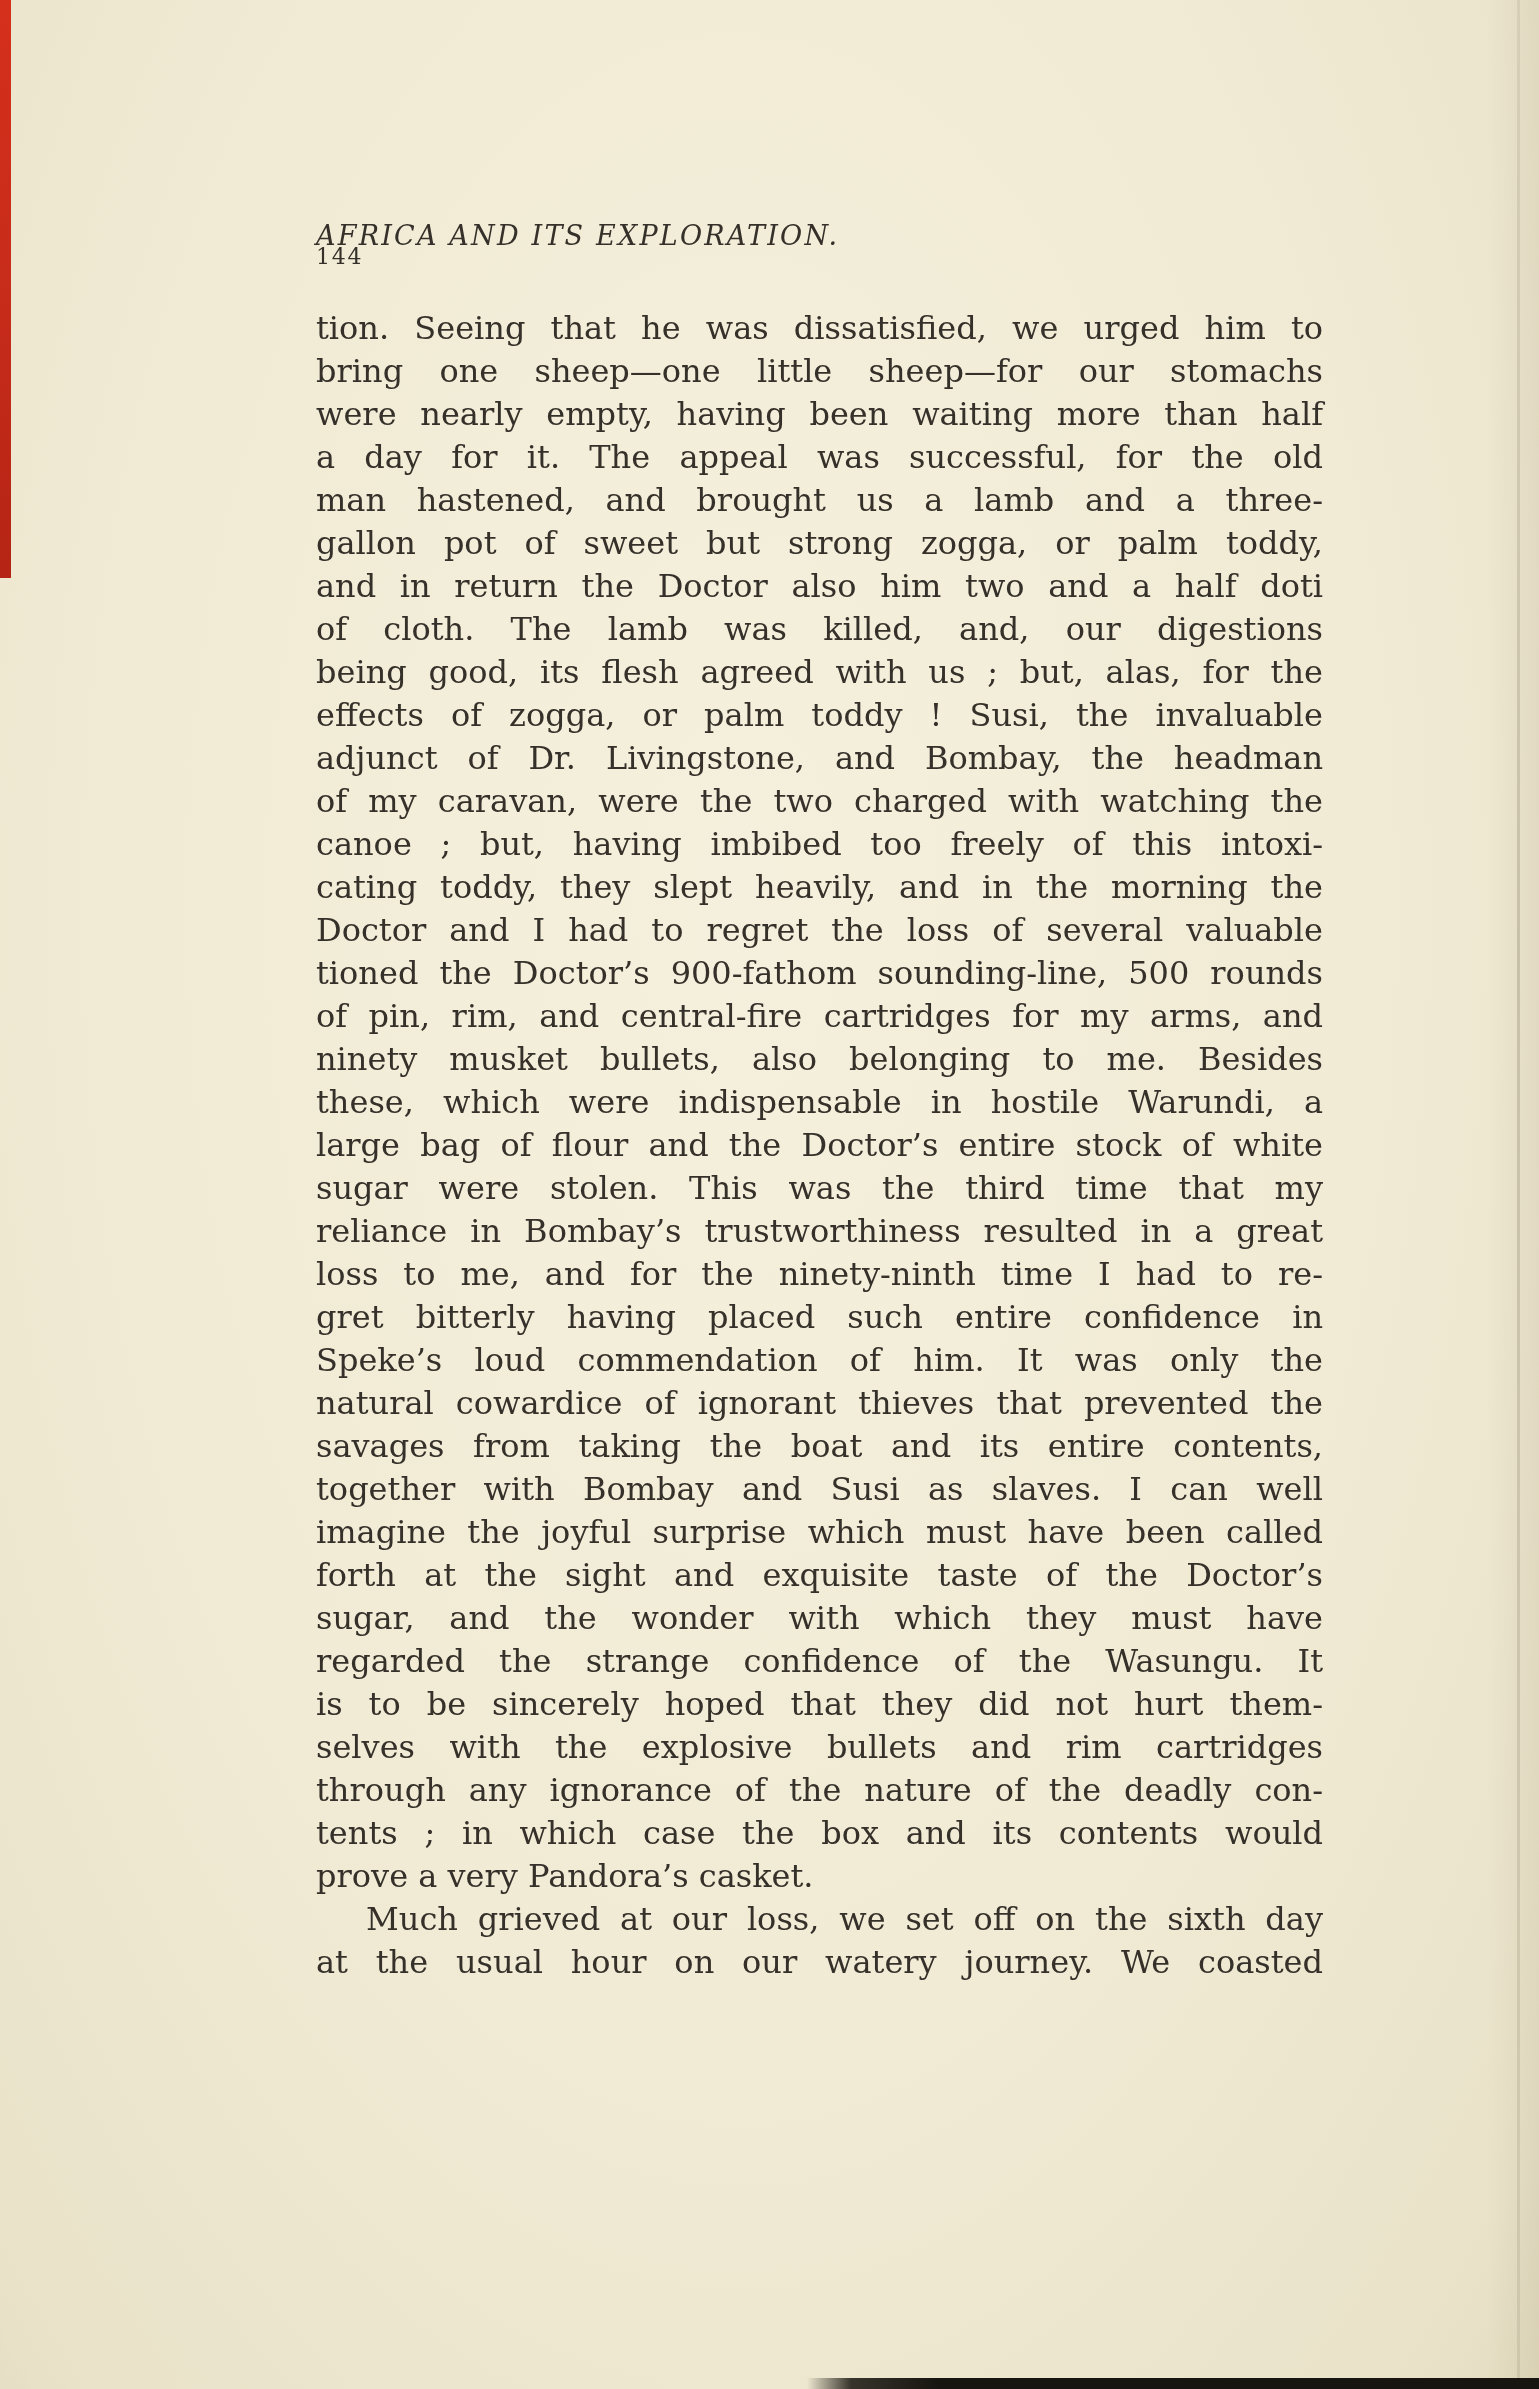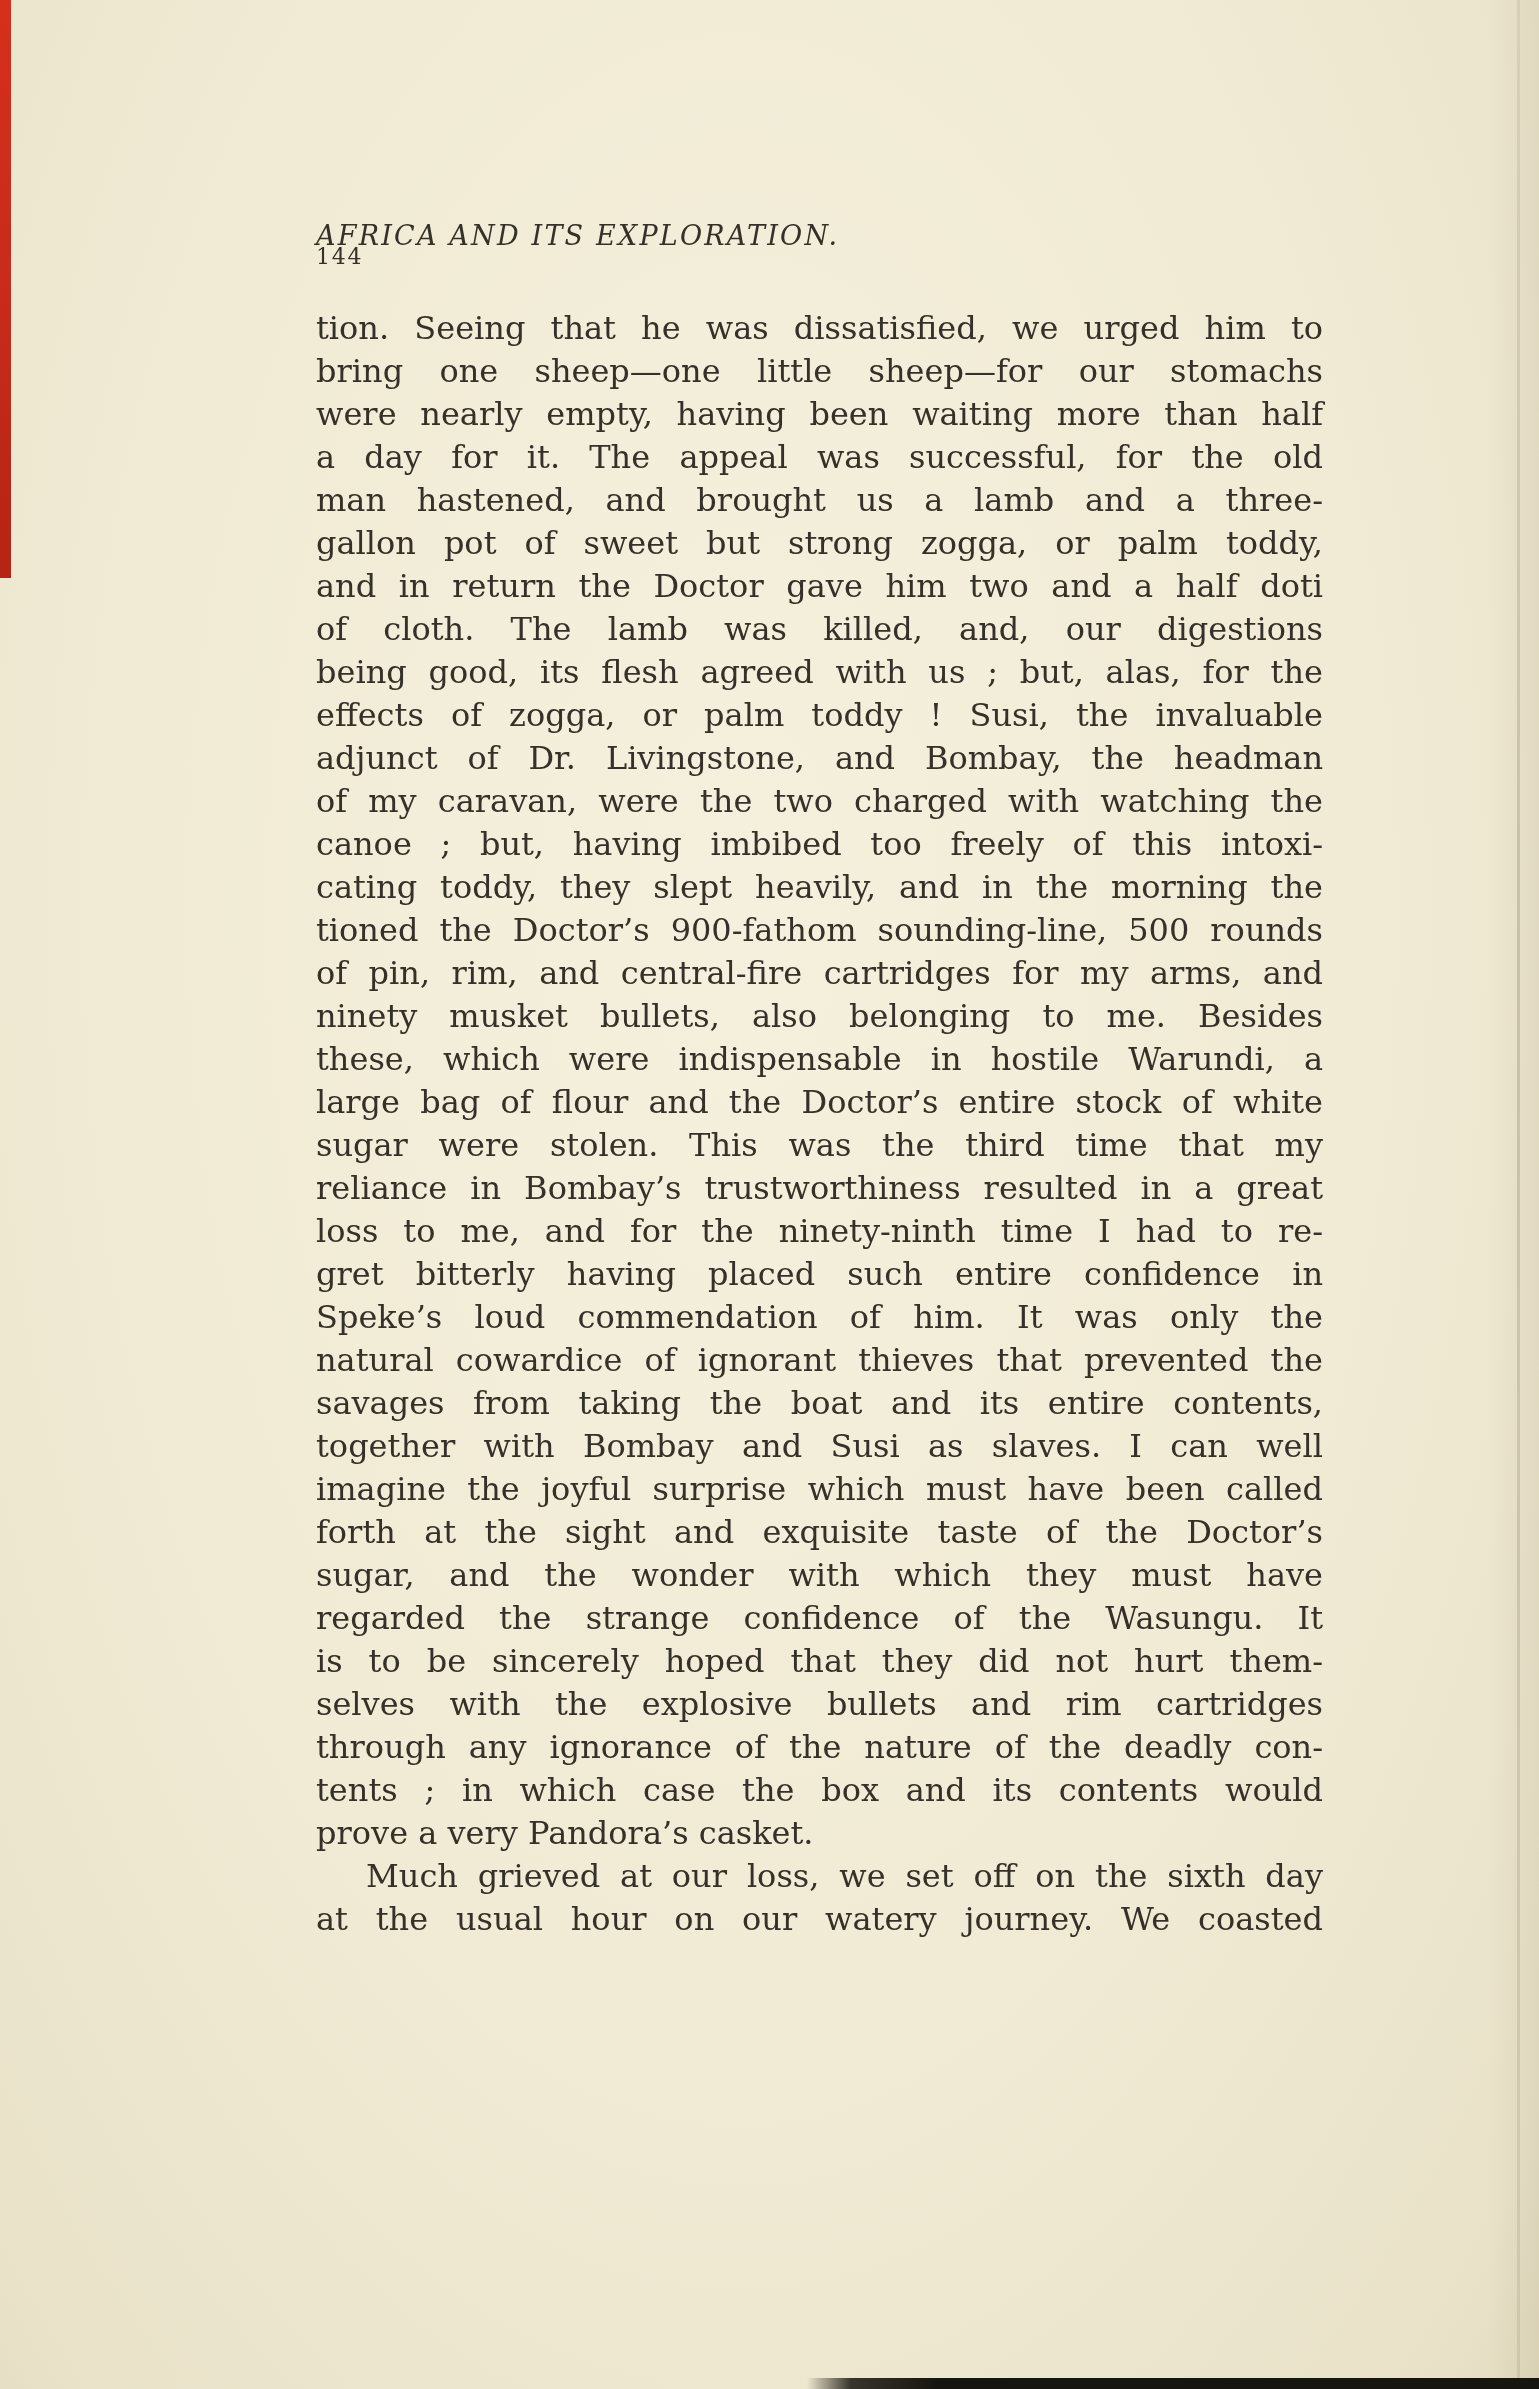--- a/index.html
+++ b/index.html
@@ -84,28 +84,29 @@
   </div>
 
   <div class="body">
       <div class="paragraph">
         <div class="line just">tion.  Seeing that he was dissatisfied, we urged him to</div>
         <div class="line just">bring one sheep—one little sheep—for our stomachs</div>
         <div class="line just">were nearly empty, having been waiting more than half</div>
         <div class="line just">a day for it.  The appeal was successful, for the old</div>
         <div class="line just">man hastened, and brought us a lamb and a three-</div>
         <div class="line just">gallon pot of sweet but strong zogga, or palm toddy,</div>
-        <div class="line just">and in return the Doctor gave him two and a half doti</div>
+        <div class="line just">and in return the Doctor also him two and a half doti</div>
         <div class="line just">of cloth.  The lamb was killed, and, our digestions</div>
         <div class="line just">being good, its flesh agreed with us ; but, alas, for the</div>
         <div class="line just">effects of zogga, or palm toddy !  Susi, the invaluable</div>
         <div class="line just">adjunct of Dr. Livingstone, and Bombay, the headman</div>
         <div class="line just">of my caravan, were the two charged with watching the</div>
         <div class="line just">canoe ; but, having imbibed too freely of this intoxi-</div>
         <div class="line just">cating toddy, they slept heavily, and in the morning the</div>
+        <div class="line just">Doctor and I had to regret the loss of several valuable</div>
         <div class="line just">tioned the Doctor’s 900-fathom sounding-line, 500 rounds</div>
         <div class="line just">of pin, rim, and central-fire cartridges for my arms, and</div>
         <div class="line just">ninety musket bullets, also belonging to me.  Besides</div>
         <div class="line just">these, which were indispensable in hostile Warundi, a</div>
         <div class="line just">large bag of flour and the Doctor’s entire stock of white</div>
         <div class="line just">sugar were stolen.  This was the third time that my</div>
         <div class="line just">reliance in Bombay’s trustworthiness resulted in a great</div>
         <div class="line just">loss to me, and for the ninety-ninth time I had to re-</div>
         <div class="line just">gret bitterly having placed such entire confidence in</div>
         <div class="line just">Speke’s loud commendation of him.  It was only the</div>

